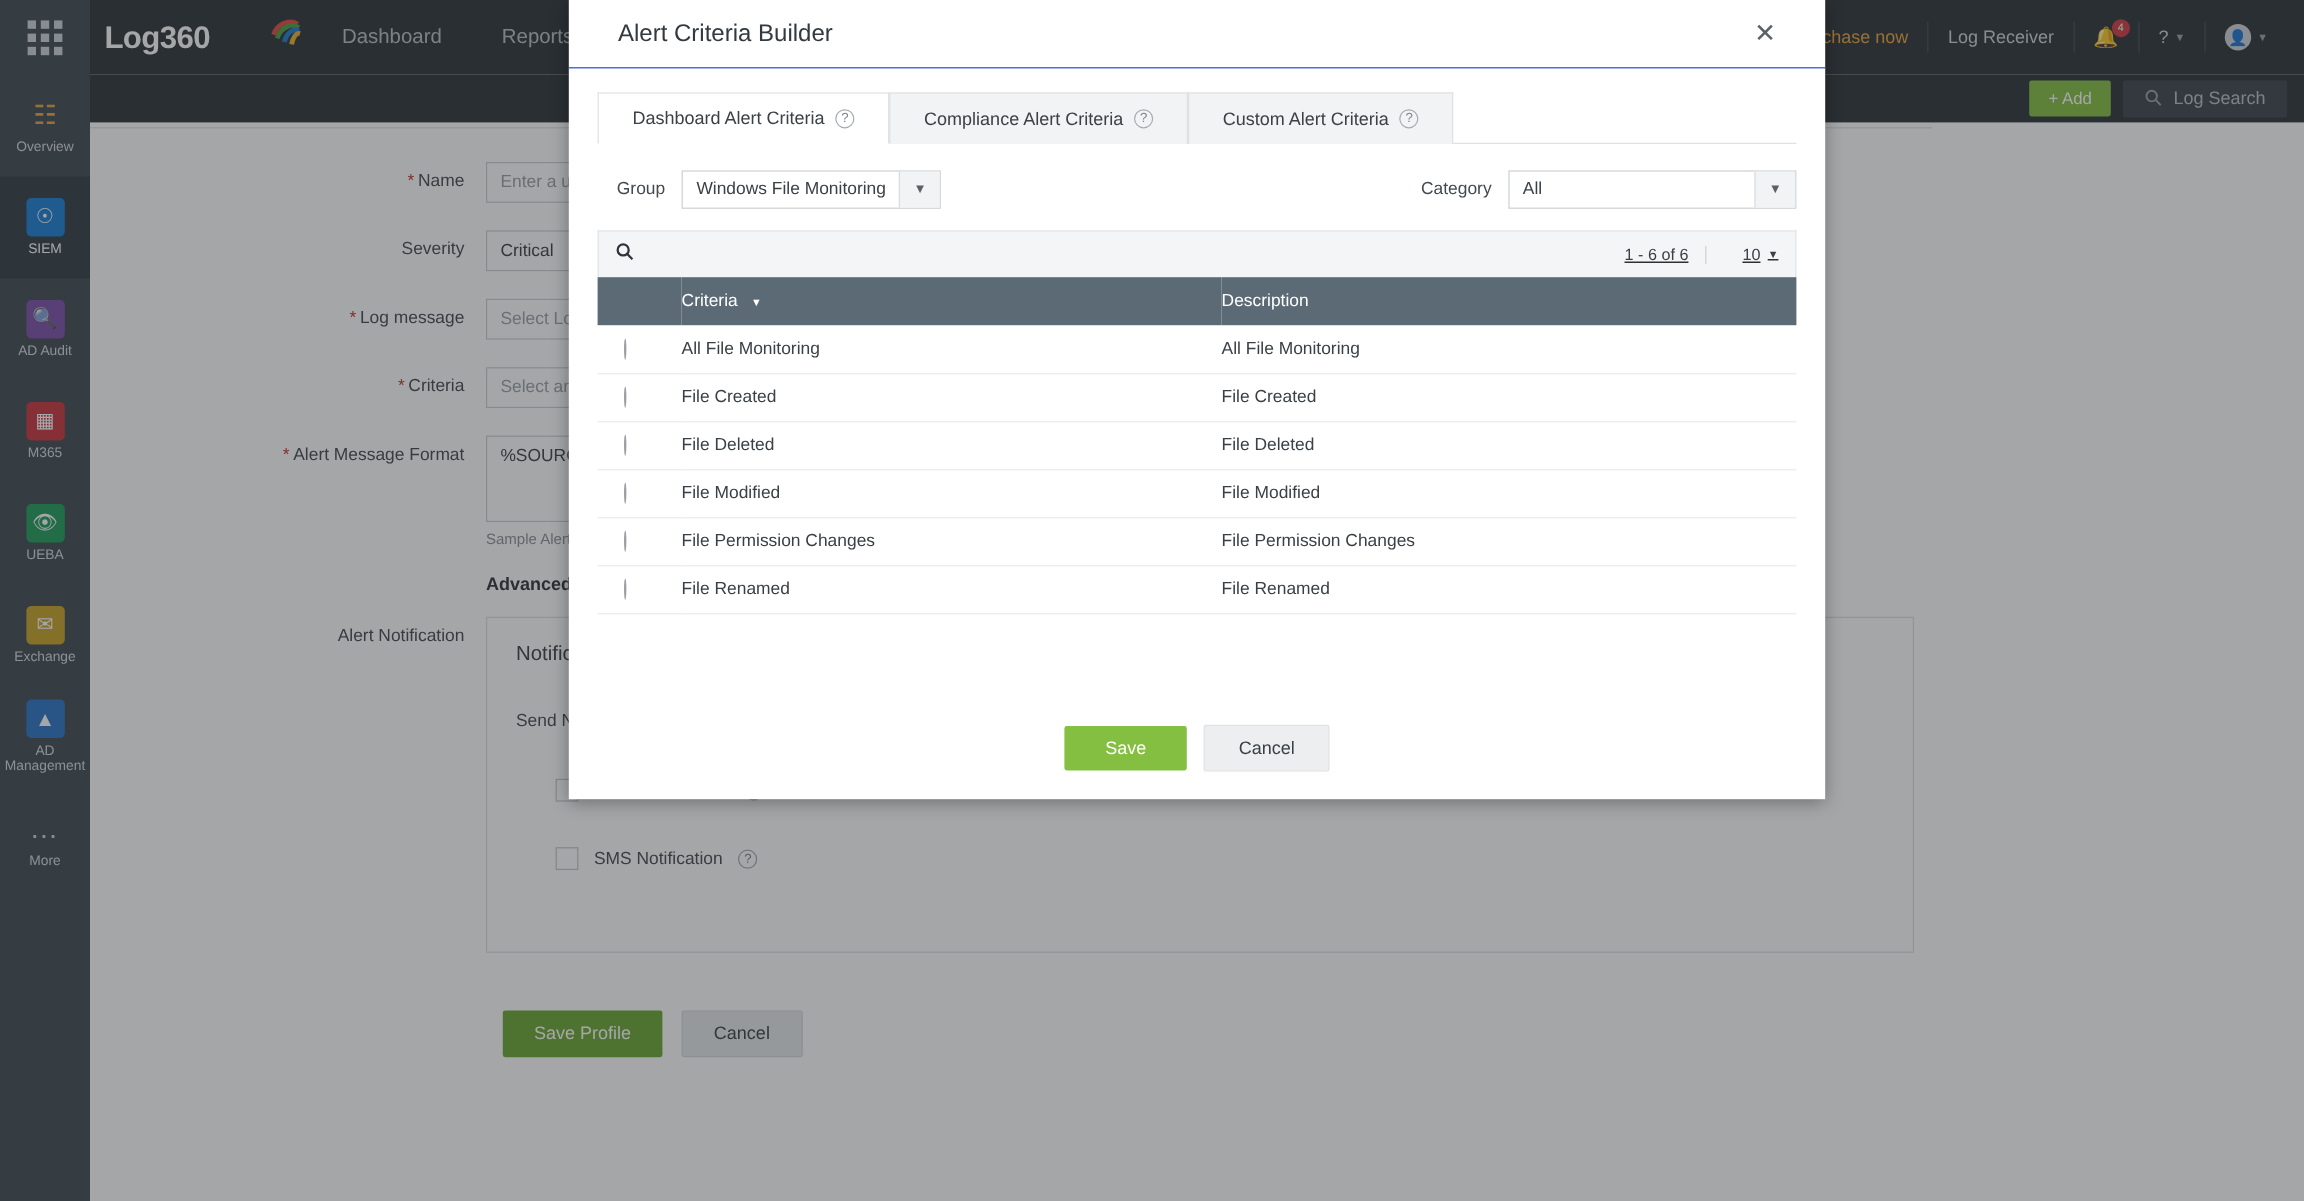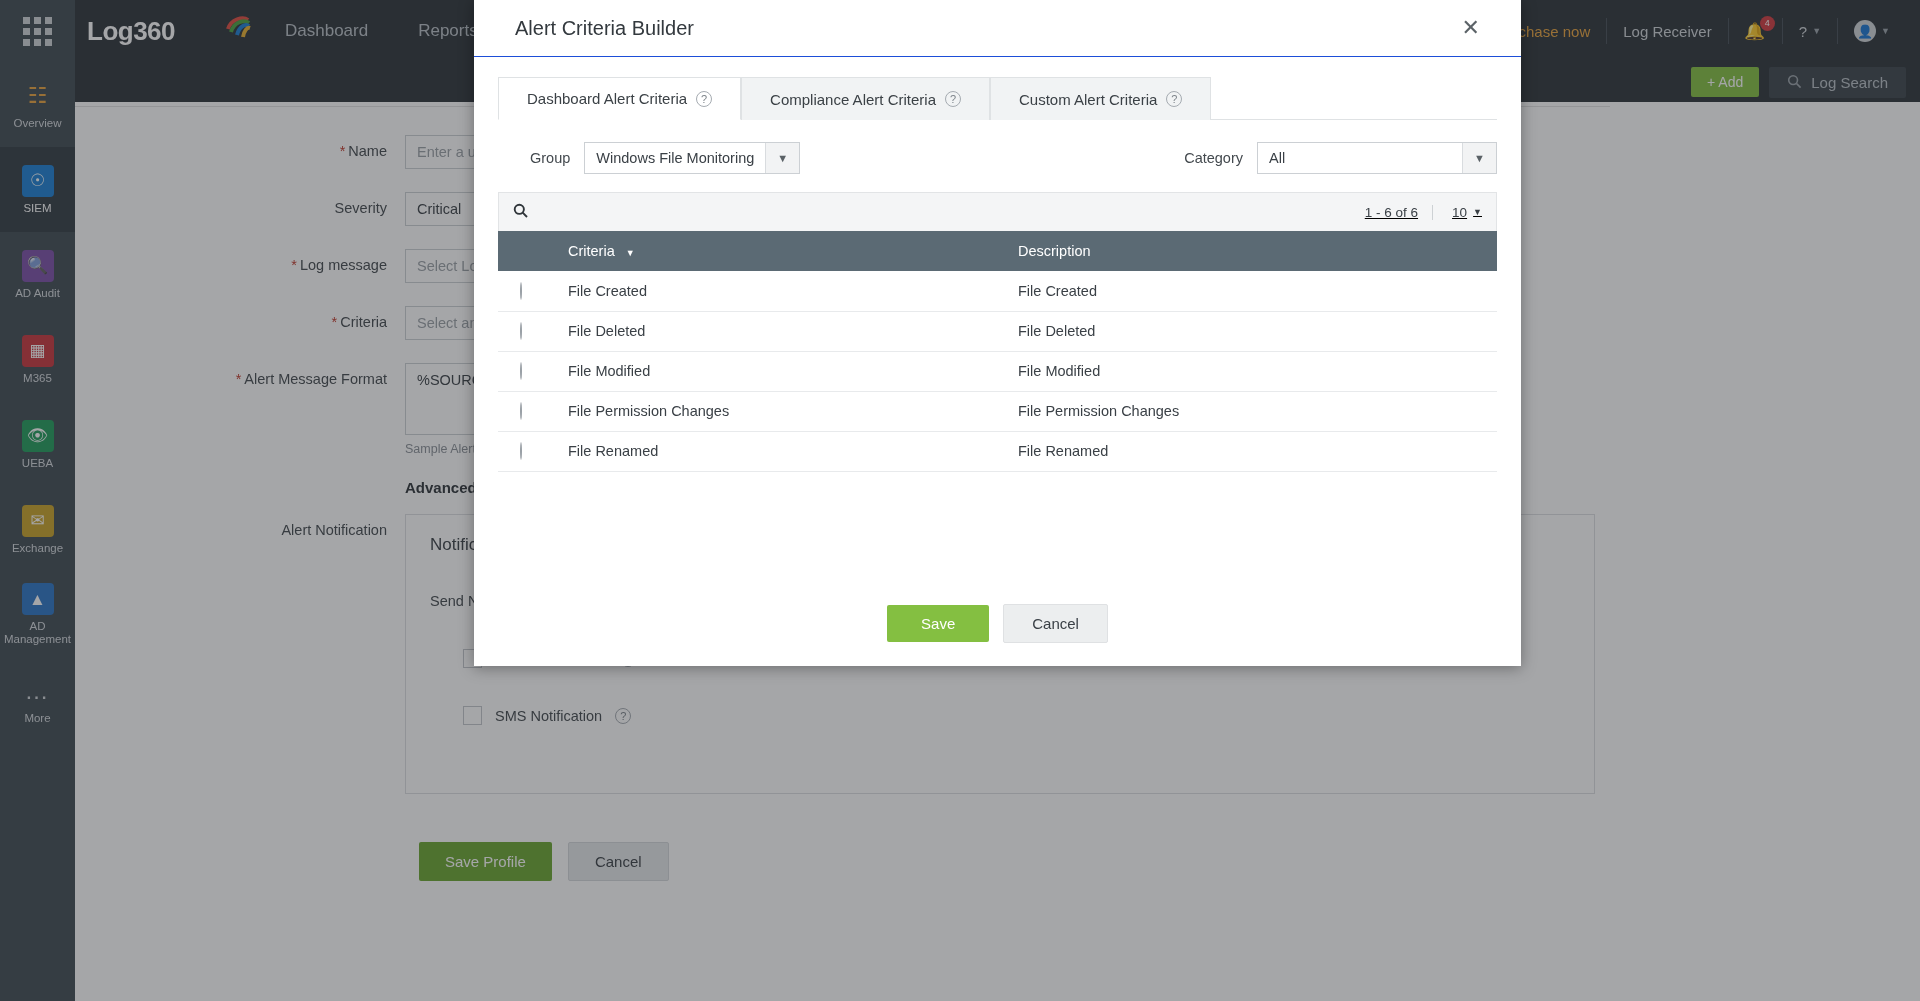--- a/index.html
+++ b/index.html
@@ -178,37 +178,37 @@
   }
   .sel-val {
     flex: 1; padding: 0 11px; font-size: 14.5px; color: #3a4046; line-height: 30px;
     white-space: nowrap;
   }
   .sel-arrow {
     width: 34px; background: #f2f3f4; border-left: 1px solid #d9dcdf;
     display: flex; align-items: center; justify-content: center;
     color: #5a6166; font-size: 11px;
   }
-  .grp-left { display: flex; align-items: center; margin-left: 32px; }
+  .grp-left { display: flex; align-items: center; margin-left: 16px; }
   .grp-right { display: flex; align-items: center; margin-left: auto; }
   .grp-right .sel { min-width: 240px; }
   .searchbar {
     height: 39px; background: #f4f5f6; border: 1px solid #e2e4e6; border-bottom: none;
     display: flex; align-items: center; padding: 0 14px;
   }
   .srch-ico { color: #3a4046; font-size: 15px; cursor: pointer; }
   .srch-input {
     flex: 1; border: none; background: transparent; outline: none;
     font-size: 14px; color: #3a4046; margin-left: 10px;
   }
   .pager { display: flex; align-items: center; gap: 0; text-decoration: underline; }
   .pg-count { font-size: 13.5px; color: #3a4046; padding-right: 14px; }
   .pg-size {
     font-size: 13.5px; color: #3a4046; border-left: 1px solid #cdd1d4;
-    padding-left: 19px; cursor: pointer; display: flex; align-items: center; gap: 6px;
+    padding-left: 30px; cursor: pointer; display: flex; align-items: center; gap: 6px;
   }
   table.crit { width: 100%; border-collapse: collapse; }
   table.crit thead th {
     background: #5b6a74; color: #fff; font-size: 14.5px; font-weight: normal;
     text-align: left; padding: 10px 0; height: 40px;
   }
   th.c-radio { width: 70px; }
   th.c-name { width: 450px; }
   table.crit tbody td {
     border-bottom: 1px solid #e8eaec; font-size: 14.5px; color: #3a4046;
@@ -480,20 +480,25 @@
             <th class="c-name">
               <span>Criteria</span>
               <span class="sort-caret">▼</span>
             </th>
             <th>Description</th>
           </tr>
         </thead>
         <tbody>
           <tr>
             <td><span class="radio"></span></td>
+            <td>All File Monitoring</td>
+            <td>All File Monitoring</td>
+          </tr>
+          <tr>
+            <td><span class="radio"></span></td>
             <td>File Created</td>
             <td>File Created</td>
           </tr>
           <tr>
             <td><span class="radio"></span></td>
             <td>File Deleted</td>
             <td>File Deleted</td>
           </tr>
           <tr>
             <td><span class="radio"></span></td>

